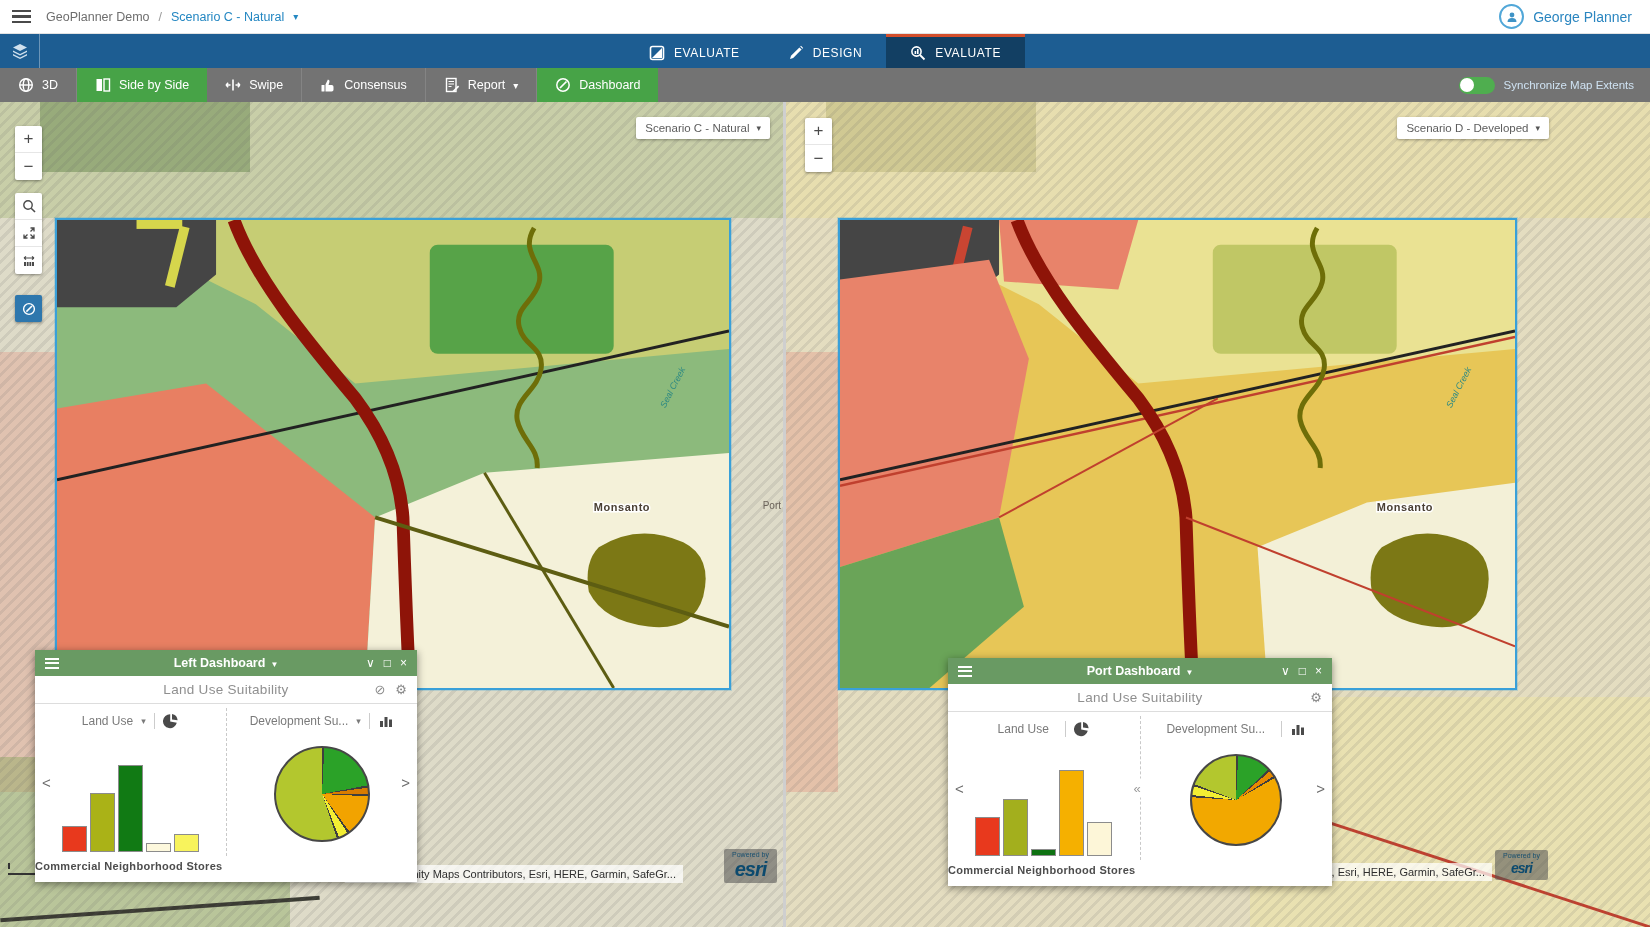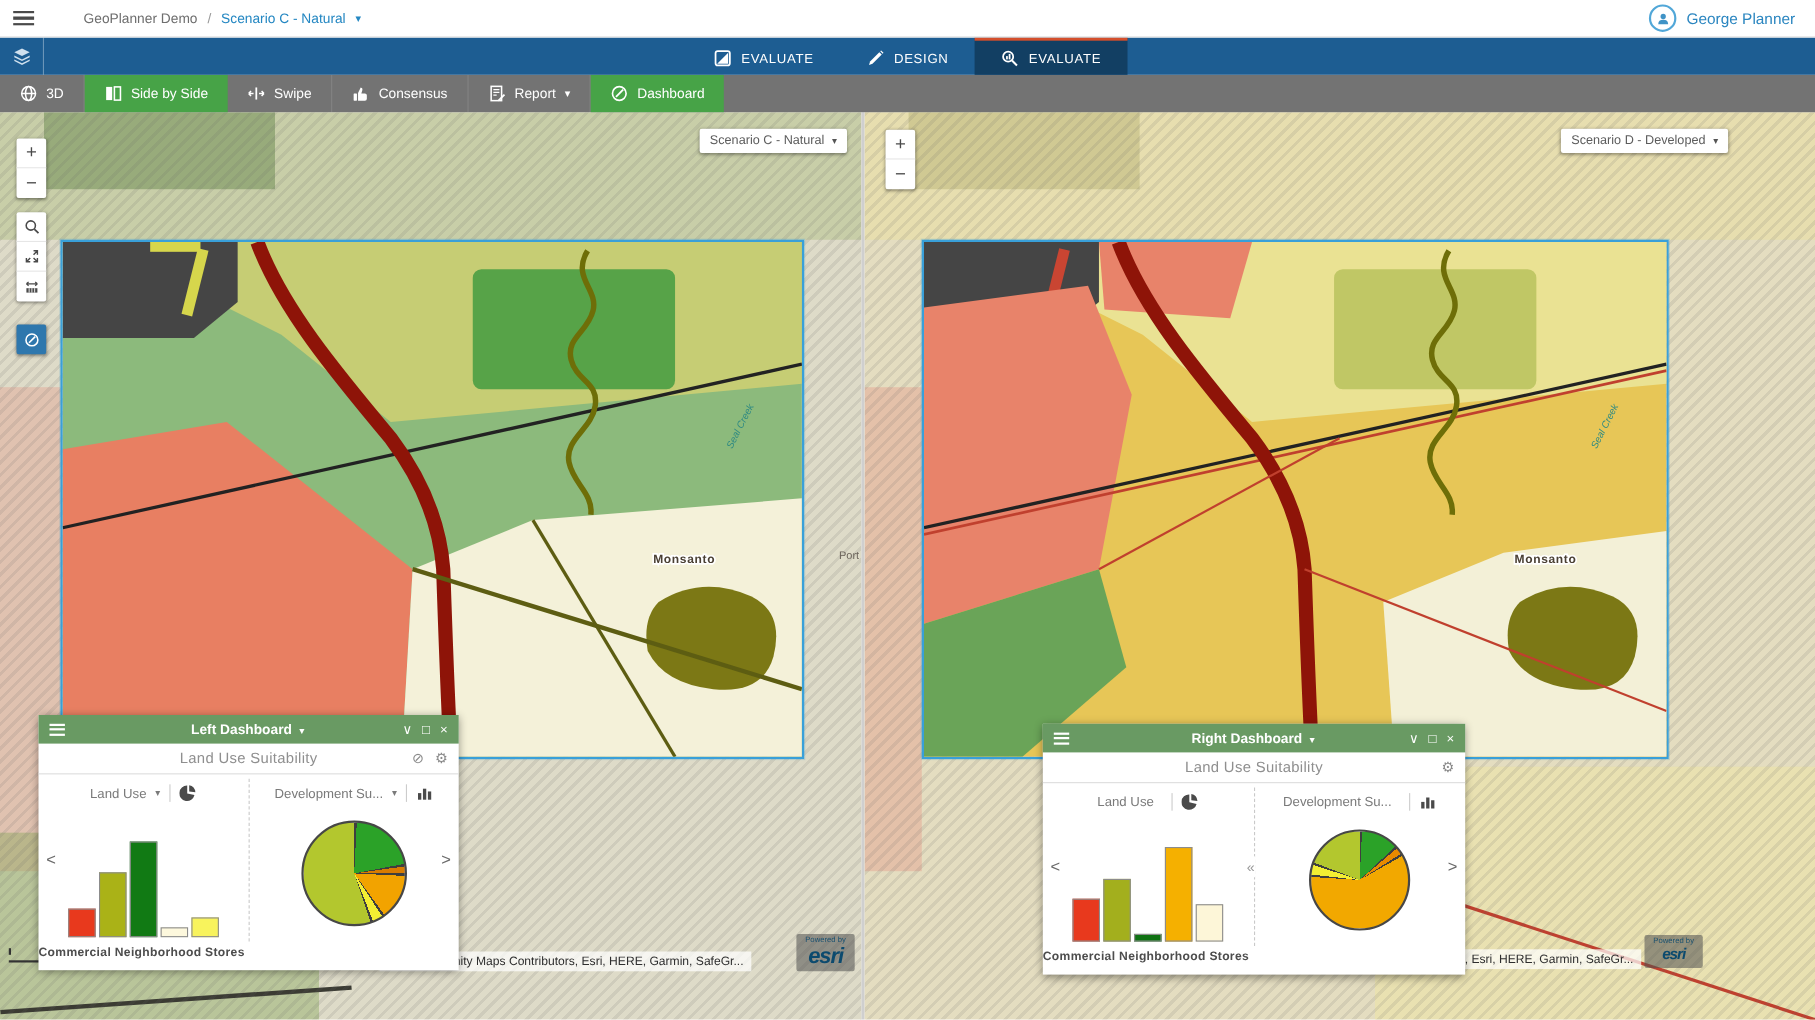--- a/index.html
+++ b/index.html
@@ -1,21 +1,21 @@
 <!DOCTYPE html>
 <html><head>
 <meta charset="utf-8">
 <style>
   * { margin:0; padding:0; box-sizing:border-box; }
   html,body { width:1650px; height:927px; overflow:hidden;
     font-family:"Liberation Sans", sans-serif; background:#fff; }
 
   
   .topbar { height:34px; background:#ffffff; display:flex; align-items:center;
-    border-bottom:1px solid #e2e2e2; position:relative; z-index:50;gap:30px; }
+    border-bottom:1px solid #e2e2e2; position:relative; z-index:50; }
   .hamb { width:40px; display:flex; flex-direction:column; align-items:center; gap:3px; cursor:pointer; padding-left:2px;}
   .hamb span { display:block; width:19px; height:2.5px; background:#4a4a4a; }
   .crumb { display:flex; align-items:center; gap:9px; margin-left:6px; font-size:12.5px; }
   .crumb .app { color:#6e6e6e; }
   .crumb .sep { color:#9a9a9a; }
   .crumb .cur { color:#2487c2; }
   .crumb .caret { color:#2487c2; font-size:10px; }
   .user { margin-left:auto; display:flex; align-items:center; gap:9px; padding-right:18px; }
   .avatar { width:25px; height:25px; border-radius:50%; border:2px solid #51a7d8;
     display:flex; align-items:center; justify-content:center; }
@@ -213,20 +213,26 @@
     <span>Report</span>
     <span class="caret">▾</span>
   </div>
   <div class="tbtn green">
     <svg class="icon16" viewBox="0 0 16 16">
         <circle cx="8" cy="8" r="6.2" fill="none" stroke="#fff" stroke-width="1.5"></circle>
         <path d="M5 11 L11.5 4.5" stroke="#fff" stroke-width="1.7"></path>
       </svg>
     <span>Dashboard</span>
   </div>
+  <div class="syncbox">
+    <div class="toggle">
+        <div class="knob"></div>
+      </div>
+    <span class="synclabel">Synchronize Map Extents</span>
+  </div>
 </div>
 
 <main class="maps">
 
   <section class="pane left">
     <div class="wash" style="left:40px;top:0;width:210px;height:70px;background:rgba(70,110,55,.45);"></div>
     <div class="wash" style="left:0;top:0;right:0;height:116px;background:rgba(150,175,95,.30);"></div>
     <div class="wash" style="left:0;top:250px;width:55px;height:440px;background:rgba(230,130,115,.28);"></div>
     <div class="wash" style="left:0;bottom:0;width:290px;height:170px;background:rgba(130,165,85,.40);"></div>
     <div class="wash" style="left:0;bottom:16px;width:320px;height:4px;background:#3b3b33;transform:rotate(-4deg);"></div>
@@ -409,40 +415,40 @@
         <text x="540" y="294" font-size="11" font-weight="bold" fill="#4a4034" stroke="#ffffff" stroke-width="3" paint-order="stroke" letter-spacing="0.6">Monsanto</text>
         <text x="615" y="190" transform="rotate(-63 615 190)" font-size="9" font-style="italic" fill="#2f8a82">Seal Creek</text>
       </svg>
     </div>
 
     <div class="wgroup" style="left:19px;top:16px;">
       <div class="wbtn">+</div>
       <div class="wbtn">−</div>
     </div>
 
-    <div class="scenario" style="top:15px;right:79px;">
+    <div class="scenario" style="top:15px;right:101px;">
       <span>Scenario D - Developed</span>
       <span class="caret">▾</span>
     </div>
 
     <div class="attrib" style="left:368px;bottom:46px;">Esri Community Maps Contributors, Esri, HERE, Garmin, SafeGr...</div>
     <div class="esri-badge small" style="right:102px;bottom:47px;">
       <span class="pb">Powered by</span>
       <span class="brand">esri</span>
     </div>
 
     <div class="dash" style="left:162px;top:556px;width:384px;height:228px;">
       <div class="dash-head">
         <div class="dash-hamb">
             <span></span>
             <span></span>
             <span></span>
           </div>
         <div class="dash-title">
-          <span>Right Dashboard</span><span class="tri">▼</span>
+          <span>Port Dashboard</span><span class="tri">▼</span>
         </div>
         <div class="dash-winicons">
           <span>∨</span>
           <span>□</span>
           <span>×</span>
         </div>
       </div>
       <div class="dash-sub">
         <span class="subtitle">Land Use Suitability</span>
         <span class="subicons">

